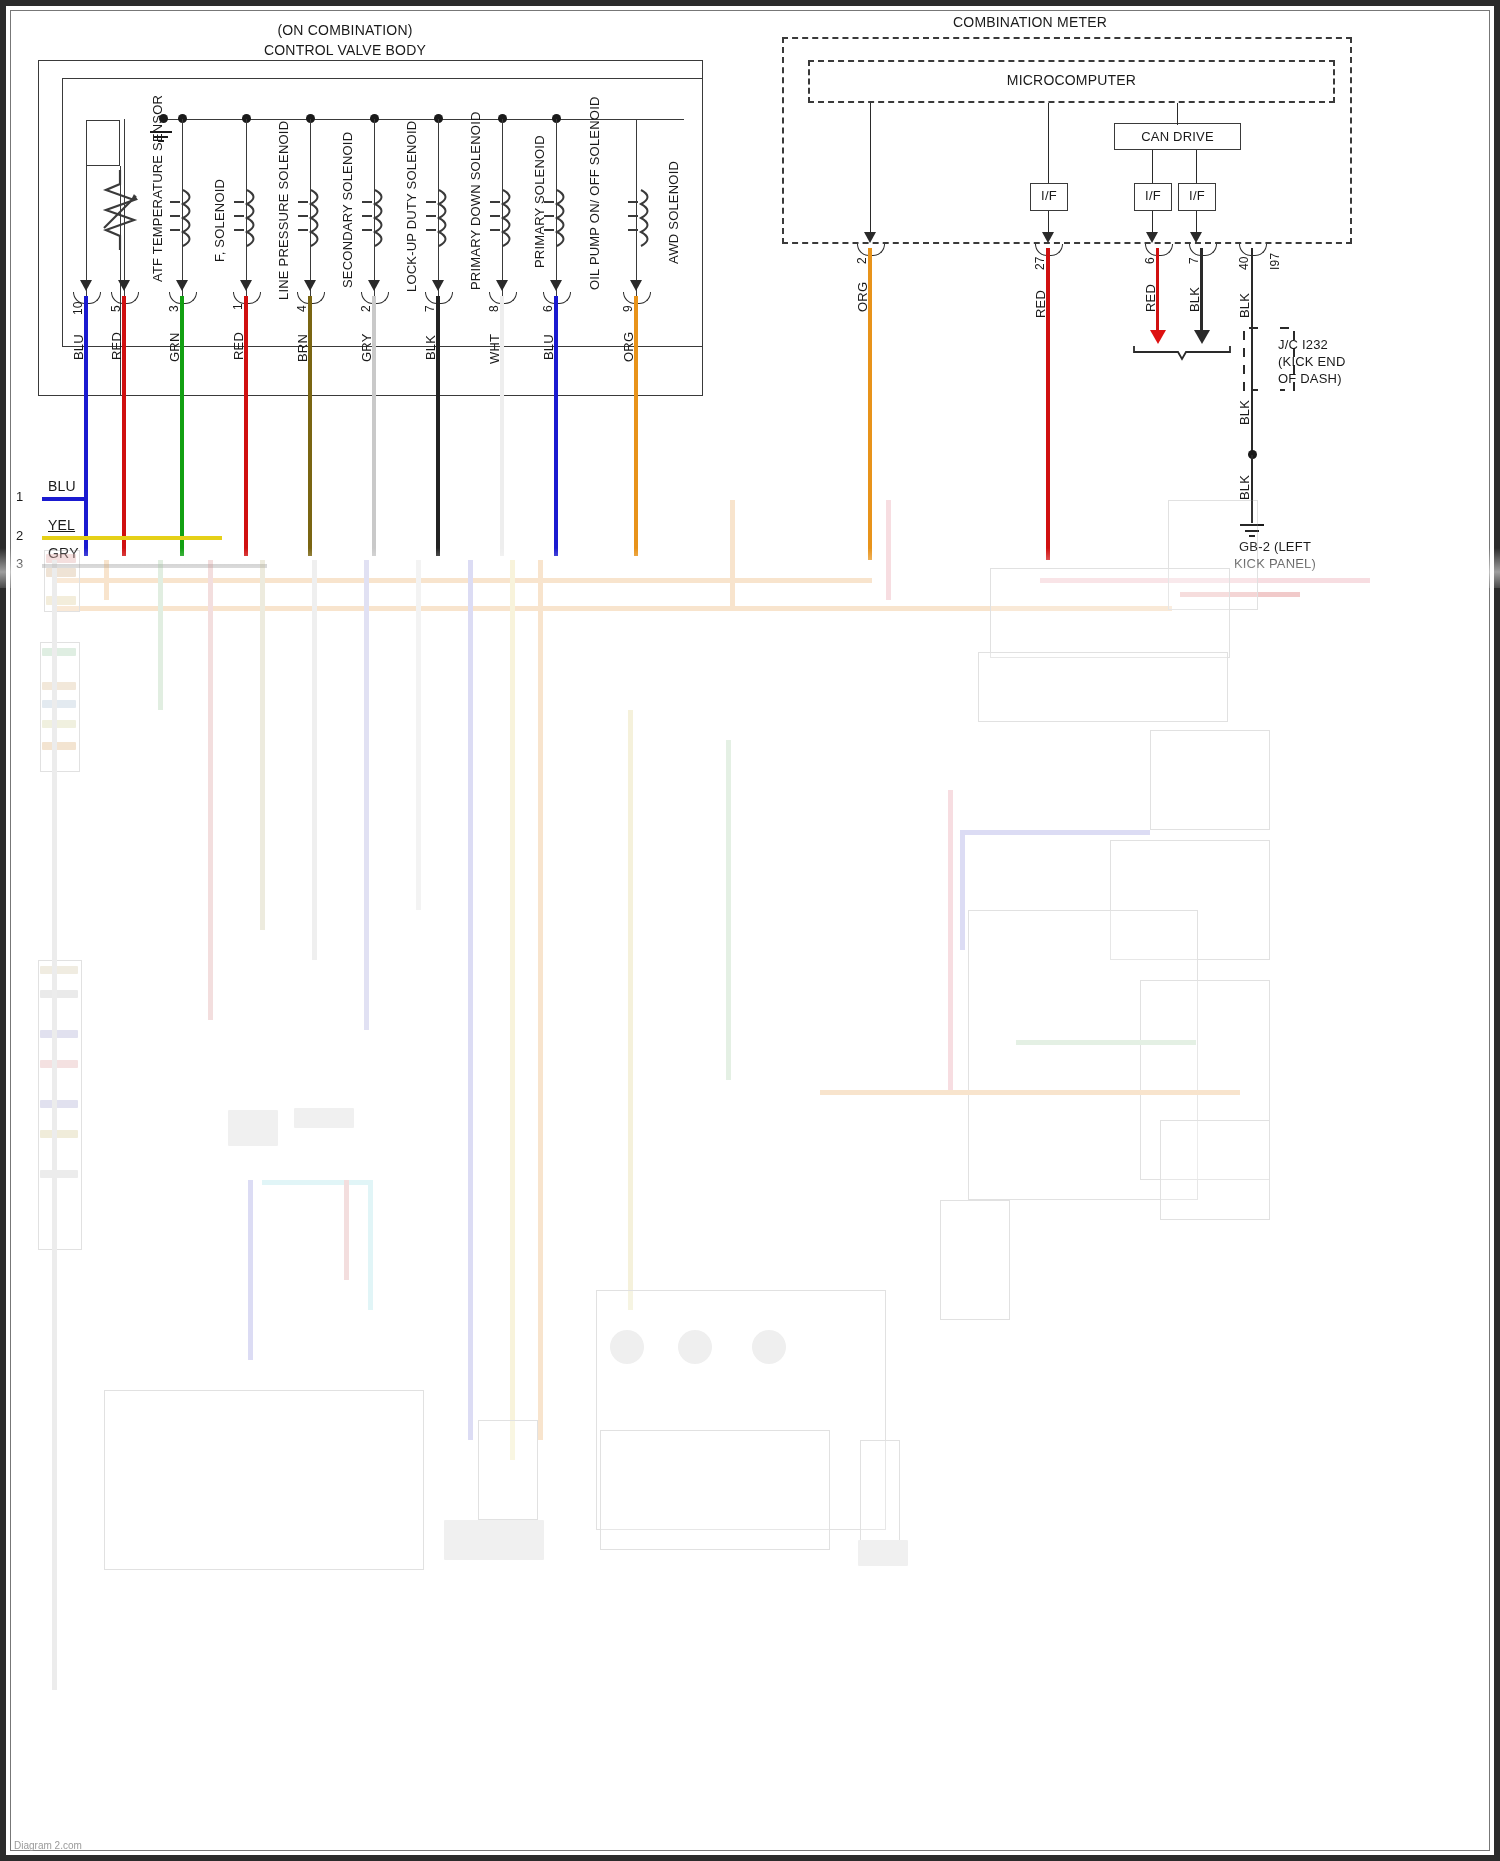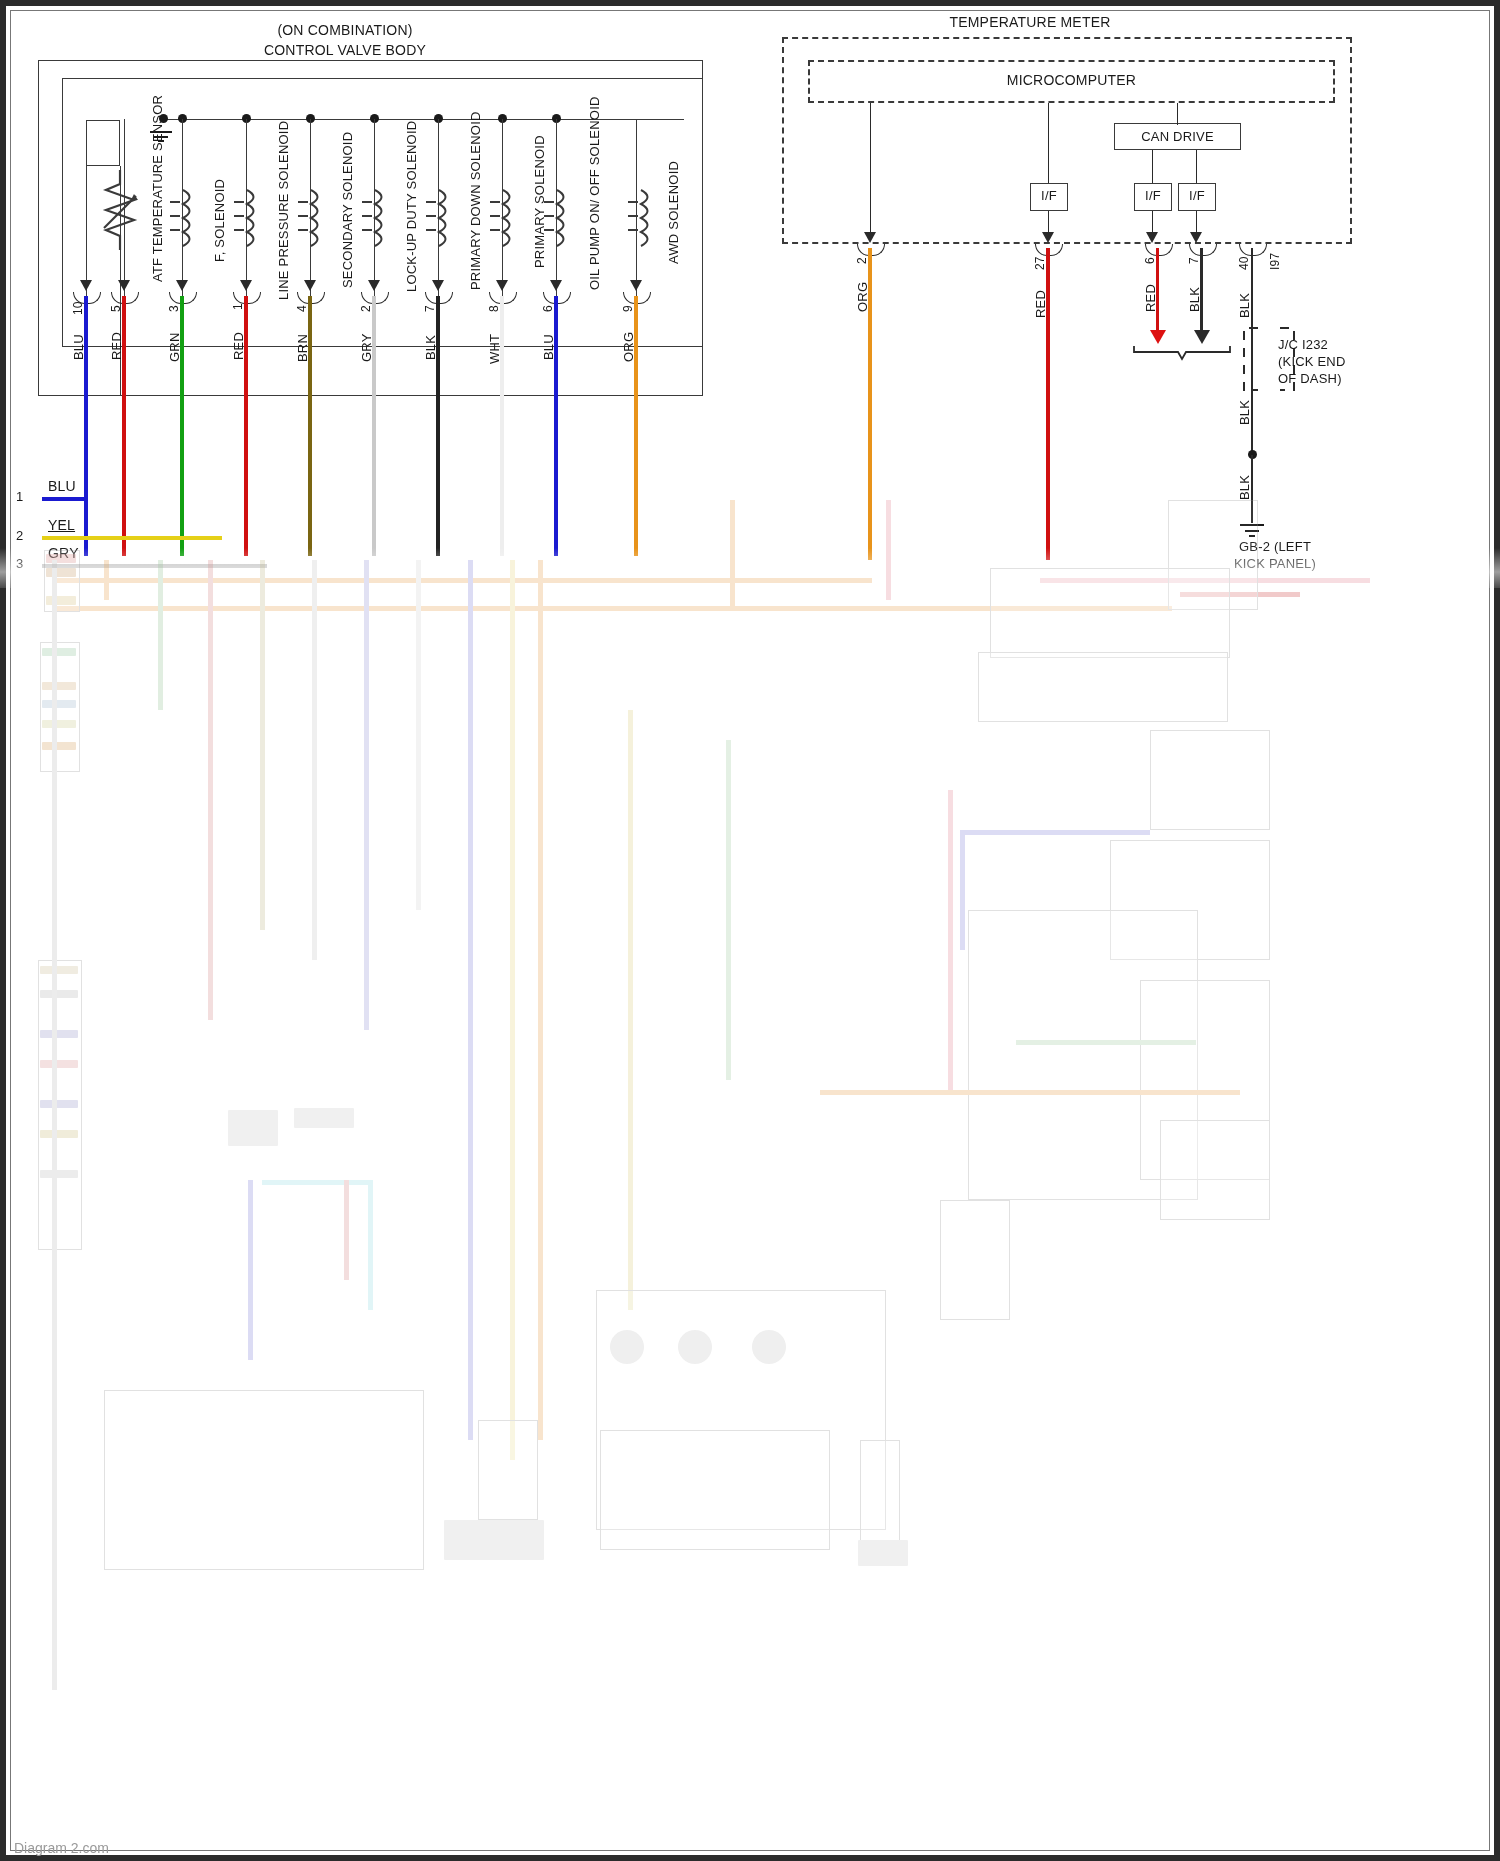--- a/index.html
+++ b/index.html
@@ -26,21 +26,21 @@
     background:linear-gradient(to bottom, rgba(255,255,255,0) 0%, rgba(255,255,255,.55) 60%, rgba(255,255,255,.15) 100%);}
   .sbox{position:absolute;border:1.4px solid #9a9a9a;box-sizing:border-box;background:rgba(255,255,255,.2);}
   .sblk{position:absolute;background:#b9b9b9;border-radius:1px;}
 
   .arrow{position:absolute;width:0;height:0;border-left:6px solid transparent;border-right:6px solid transparent;border-top:11px solid #2a2a2a;}
   .arrowR{position:absolute;width:0;height:0;border-left:8px solid transparent;border-right:8px solid transparent;border-top:14px solid #d11;}
   .arrowB{position:absolute;width:0;height:0;border-left:8px solid transparent;border-right:8px solid transparent;border-top:14px solid #2a2a2a;}
 
   .conn{position:absolute;width:26px;height:11px;border-bottom:1.6px solid #2a2a2a;border-left:1.6px solid #2a2a2a;border-right:1.6px solid #2a2a2a;border-radius:0 0 14px 14px;}
   .gnd i{position:absolute;background:#1a1a1a;}
-  .wmark{position:absolute;font-size:14px;color:#9a9a9a;}
+  .wmark{position:absolute;font-size:10px;color:#9a9a9a;}
 </style>
 </head>
 <body>
 
 <div id="page">
   <div id="sheet"></div>
   <div id="innerline"></div>
 
   <div class="lbl c" style="left:190px;top:22px;width:310px;font-size:14px;">(ON COMBINATION)</div>
   <div class="lbl c" style="left:190px;top:42px;width:310px;font-size:14px;">CONTROL VALVE BODY</div>
@@ -215,21 +215,21 @@
   <div class="wire" style="left:42px;top:497px;width:46px;height:0;border-top:4px solid #1a1ad0;"></div>
 
   <div class="lbl" style="left:16px;top:528px;font-size:13px;">2</div>
   <div class="lbl" style="left:48px;top:517px;font-size:14px;text-decoration:underline;">YEL</div>
   <div class="wire" style="left:42px;top:536px;width:180px;height:0;border-top:4px solid #e5d017;"></div>
 
   <div class="lbl" style="left:16px;top:556px;font-size:13px;">3</div>
   <div class="lbl" style="left:48px;top:545px;font-size:14px;">GRY</div>
   <div class="wire" style="left:42px;top:564px;width:225px;height:0;border-top:4px solid #bdbdbd;"></div>
 
-  <div class="lbl c" style="left:880px;top:14px;width:300px;font-size:14px;">TEMPERATURE METER</div>
+  <div class="lbl c" style="left:880px;top:14px;width:300px;font-size:14px;">COMBINATION METER</div>
 
   <div class="box dash" style="left:782px;top:37px;width:570px;height:207px;"></div>
 
   <div class="box dash" style="left:808px;top:60px;width:527px;height:43px;"></div>
   <div class="lbl c" style="left:808px;top:72px;width:527px;font-size:14px;">MICROCOMPUTER</div>
 
   <div class="box solid" style="left:1114px;top:123px;width:127px;height:27px;background:#fff;"></div>
   <div class="lbl c" style="left:1114px;top:129px;width:127px;font-size:13px;">CAN DRIVE</div>
 
   <div class="wire" style="left:870px;top:103px;width:0;height:134px;border-left:1.8px solid #2a2a2a;"></div>

